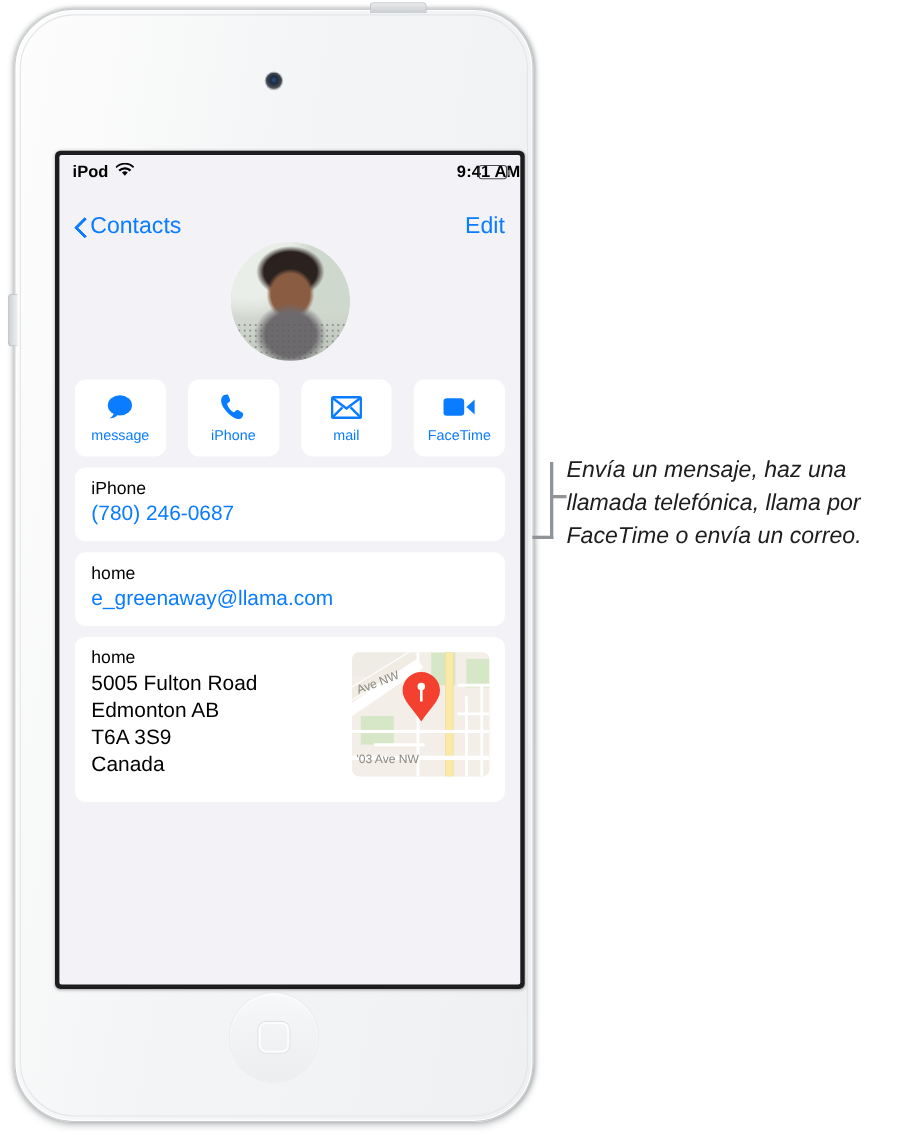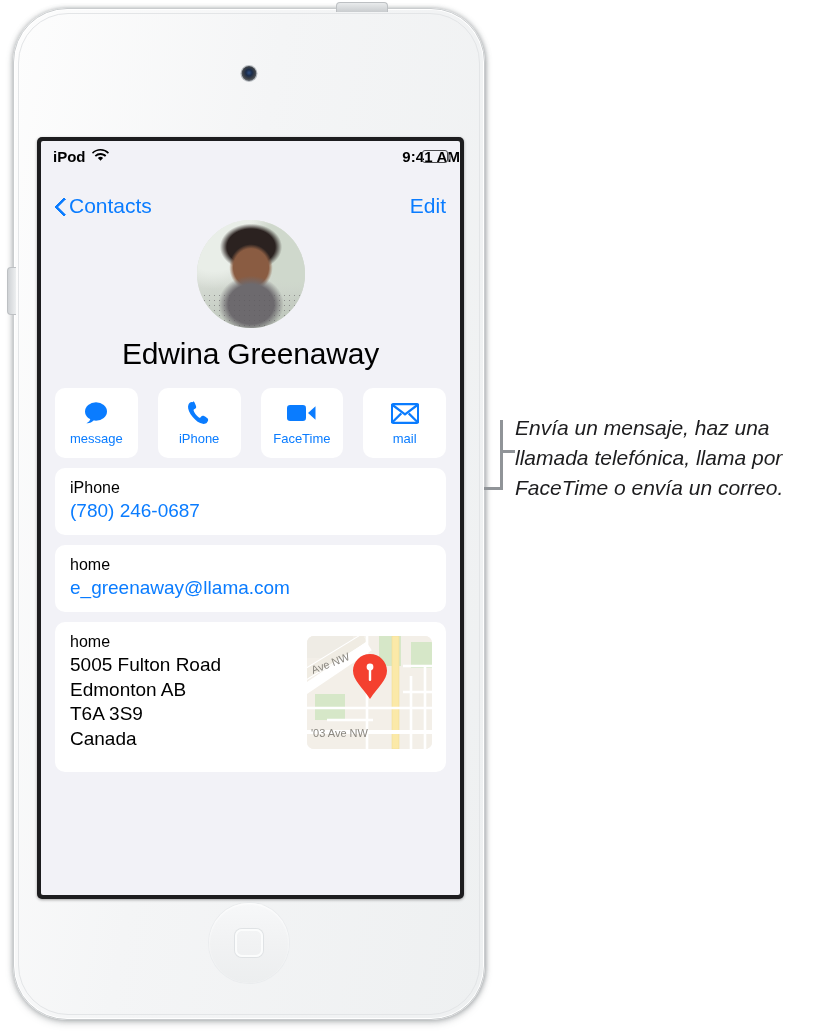--- a/index.html
+++ b/index.html
@@ -80,21 +80,21 @@
   #home-button .hb-square {
     width: 28px; height: 28px;
     border-radius: 7px;
     border: 2px solid #fbfcfc;
     box-shadow: 0 0 0 1px rgba(220,223,226,.85);
   }
 
   
   #screen-bezel {
     position: absolute;
-    left: 23px; top: 128px;
+    left: 36px; top: 128px;
     width: 427px; height: 762px;
     background: #1d1d1f;
     border-radius: 5px;
     padding: 4px;
     box-shadow: 0 1px 3px rgba(0,0,0,.35);
   }
   #screen {
     width: 100%; height: 100%;
     background: #f2f2f7;
     overflow: hidden;
@@ -339,63 +339,62 @@
         <div id="edit-button">Edit</div>
       </div>
 
       <div id="content">
 
         <div id="avatar">
           <div class="photo"></div>
           <div class="speckle"></div>
         </div>
 
-        <div id="contact-name">Edwina Greenaway</div>
 
         <div id="action-row">
 
           <div class="action-btn">
             <span class="action-icon">
               <svg width="28" height="24" viewBox="0 0 28 24">
                 <ellipse cx="14" cy="10.5" rx="11" ry="9.2" fill="#0a7cff"></ellipse>
                 <path d="M8.6 17.0c-.4 2.6-1.8 4.3-4.2 5.2 2.9.3 5.4-.7 7.4-2.9z" fill="#0a7cff"></path>
               </svg>
             </span>
             <span class="action-label">message</span>
           </div>
 
           <div class="action-btn">
             <span class="action-icon">
               <svg width="24" height="25" viewBox="0 0 24 25">
                 <path d="M6.0 1.2C4.3.4 2.6 1.4 1.7 3.1c-1.4 2.6-.6 6.3 1.9 10.1 2.6 3.9 6.2 7.3 9.6 8.9 2.6 1.2 5.3 1.2 6.8-.6 1.3-1.5 1.6-3.2.4-4.2-.8-.7-2.2-1.6-3.3-2.2-1.2-.7-2.1-.5-2.9.4l-.8.9c-.4.5-.9.5-1.5.1-1-.6-2.4-1.9-3.5-3.4-1-1.4-1.6-2.6-1.8-3.5-.1-.6 0-1 .5-1.3l1-.6c1-.6 1.3-1.5.9-2.8-.4-1.2-1.1-2.7-1.6-3.6-.2-.4-.6-.8-1.4-1.1z" fill="#0a7cff"></path>
               </svg>
             </span>
             <span class="action-label">iPhone</span>
-          </div>
-
-          <div class="action-btn">
-            <span class="action-icon">
-              <svg width="30" height="20" viewBox="0 0 30 20">
-                <rect x="0" y="2" width="19" height="16" rx="3.2" fill="#0a7cff"></rect>
-                <path d="M21 10 28.5 3.2v13.6z" fill="#0a7cff"></path>
-              </svg>
-            </span>
-            <span class="action-label">FaceTime</span>
           </div>
 
           <div class="action-btn">
             <span class="action-icon">
               <svg width="28" height="21" viewBox="0 0 28 21">
                 <rect x="0.9" y="1.2" width="26.2" height="18.6" rx="1.2" fill="none" stroke="#0a7cff" stroke-width="2.2"></rect>
                 <path d="M1.6 2.0 14 11.3 26.4 2.0" fill="none" stroke="#0a7cff" stroke-width="2.2"></path>
                 <path d="M1.6 19.0 10.3 10.4M26.4 19.0 17.7 10.4" fill="none" stroke="#0a7cff" stroke-width="2.2"></path>
               </svg>
             </span>
             <span class="action-label">mail</span>
           </div>
+
+          <div class="action-btn">
+            <span class="action-icon">
+              <svg width="30" height="20" viewBox="0 0 30 20">
+                <rect x="0" y="2" width="19" height="16" rx="3.2" fill="#0a7cff"></rect>
+                <path d="M21 10 28.5 3.2v13.6z" fill="#0a7cff"></path>
+              </svg>
+            </span>
+            <span class="action-label">FaceTime</span>
+          </div>
         </div>
 
         <div class="info-card">
           <div class="info-label">iPhone</div>
           <div class="info-value">(780) 246-0687</div>
         </div>
 
         <div class="info-card">
           <div class="info-label">home</div>
           <div class="info-value">e_greenaway@llama.com</div>

